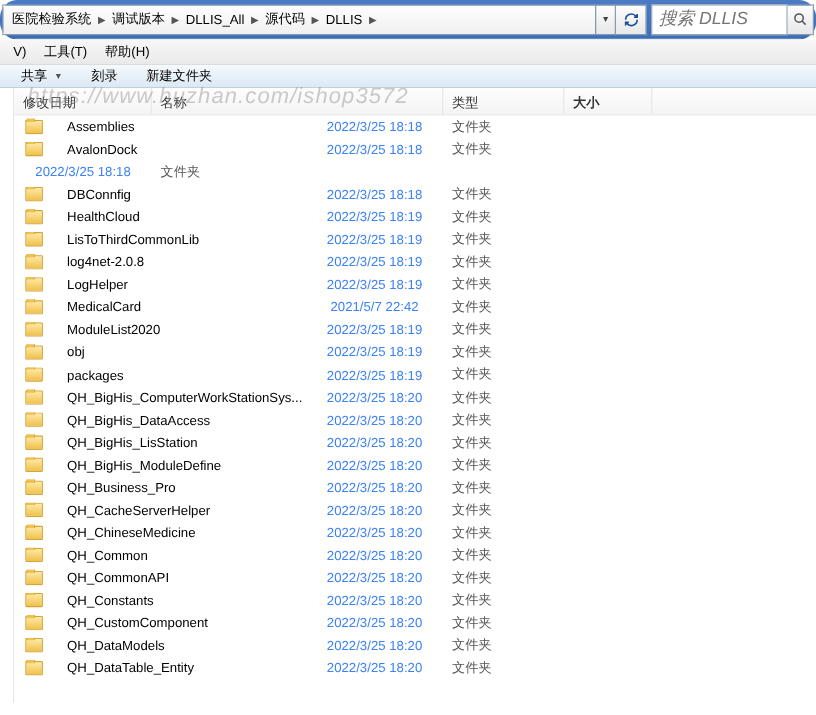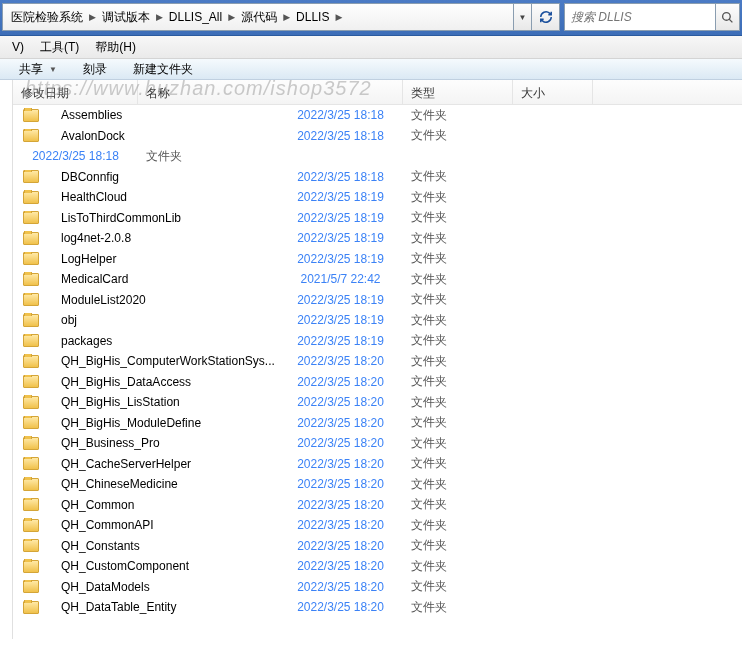--- a/index.html
+++ b/index.html
@@ -2,23 +2,24 @@
 <html><head>
   <meta charset="utf-8">
   <style>
     * { margin: 0; padding: 0; box-sizing: border-box; font-family: "Microsoft YaHei", "Segoe UI", Tahoma, sans-serif; }
     body { background: #fff; font-size: 12px; color: #000; overflow: hidden; }
     
     .address-bar {
       height: 36px;
       background: linear-gradient(#4b7bc5, #3c6db7);
       display: flex;
-      align-items: flex-end;
+      align-items: center;
       padding: 4px 2px;
       border-bottom: 1px solid #2a5a9e;
+      border-radius: 16px;
     }
     .breadcrumb {
       flex: 1;
       height: 28px;
       background: linear-gradient(#fefefe, #f0f0f0);
       border: 1px solid #8a9db0;
       display: flex;
       align-items: center;
       padding-left: 4px;
       overflow: hidden;
@@ -46,25 +47,25 @@
       border: 1px solid #8a9db0;
       border-left: none;
       display: flex; align-items: center; justify-content: center;
       color: #1a4f9c;
     }
     .search-box-wrap {
       display: flex;
       margin-left: 4px;
     }
     .search-box {
-      width: 152px; height: 28px;
+      width: 124px; height: 28px;
       background: #fff;
       border: 1px solid #8a9db0;
       padding: 0 6px;
-      font-size: 12px;
+      font-size: 16px;
       font-style: italic;
       color: #888;
       outline: none;
     }
     .search-btn {
       width: 24px; height: 28px;
       background: linear-gradient(#fdfdfd, #e8e8e8);
       border: 1px solid #8a9db0;
       border-left: none;
       display: flex; align-items: center; justify-content: center;
@@ -138,21 +139,21 @@
     }
     .hdr {
       padding: 5px 8px;
       border-right: 1px solid #e5e5e5;
       color: #333;
       cursor: default;
     }
     .col-name { width: 265px; }
     .col-date { width: 125px; }
     .col-type { width: 110px; }
-    .col-size { width: 80px; }
+    .col-size { width: 80px; font-weight: bold; }
     
     .file-row {
       display: flex;
       height: 20.5px;
       align-items: center;
       cursor: default;
     }
     .cell { padding: 0 8px; white-space: nowrap; overflow: hidden; text-overflow: ellipsis; }
     .cell-name { width: 265px; display: flex; align-items: center; gap: 22px; padding-left: 10px; }
     .cell-date { width: 125px; color: #3b82f6; text-align: center; }

